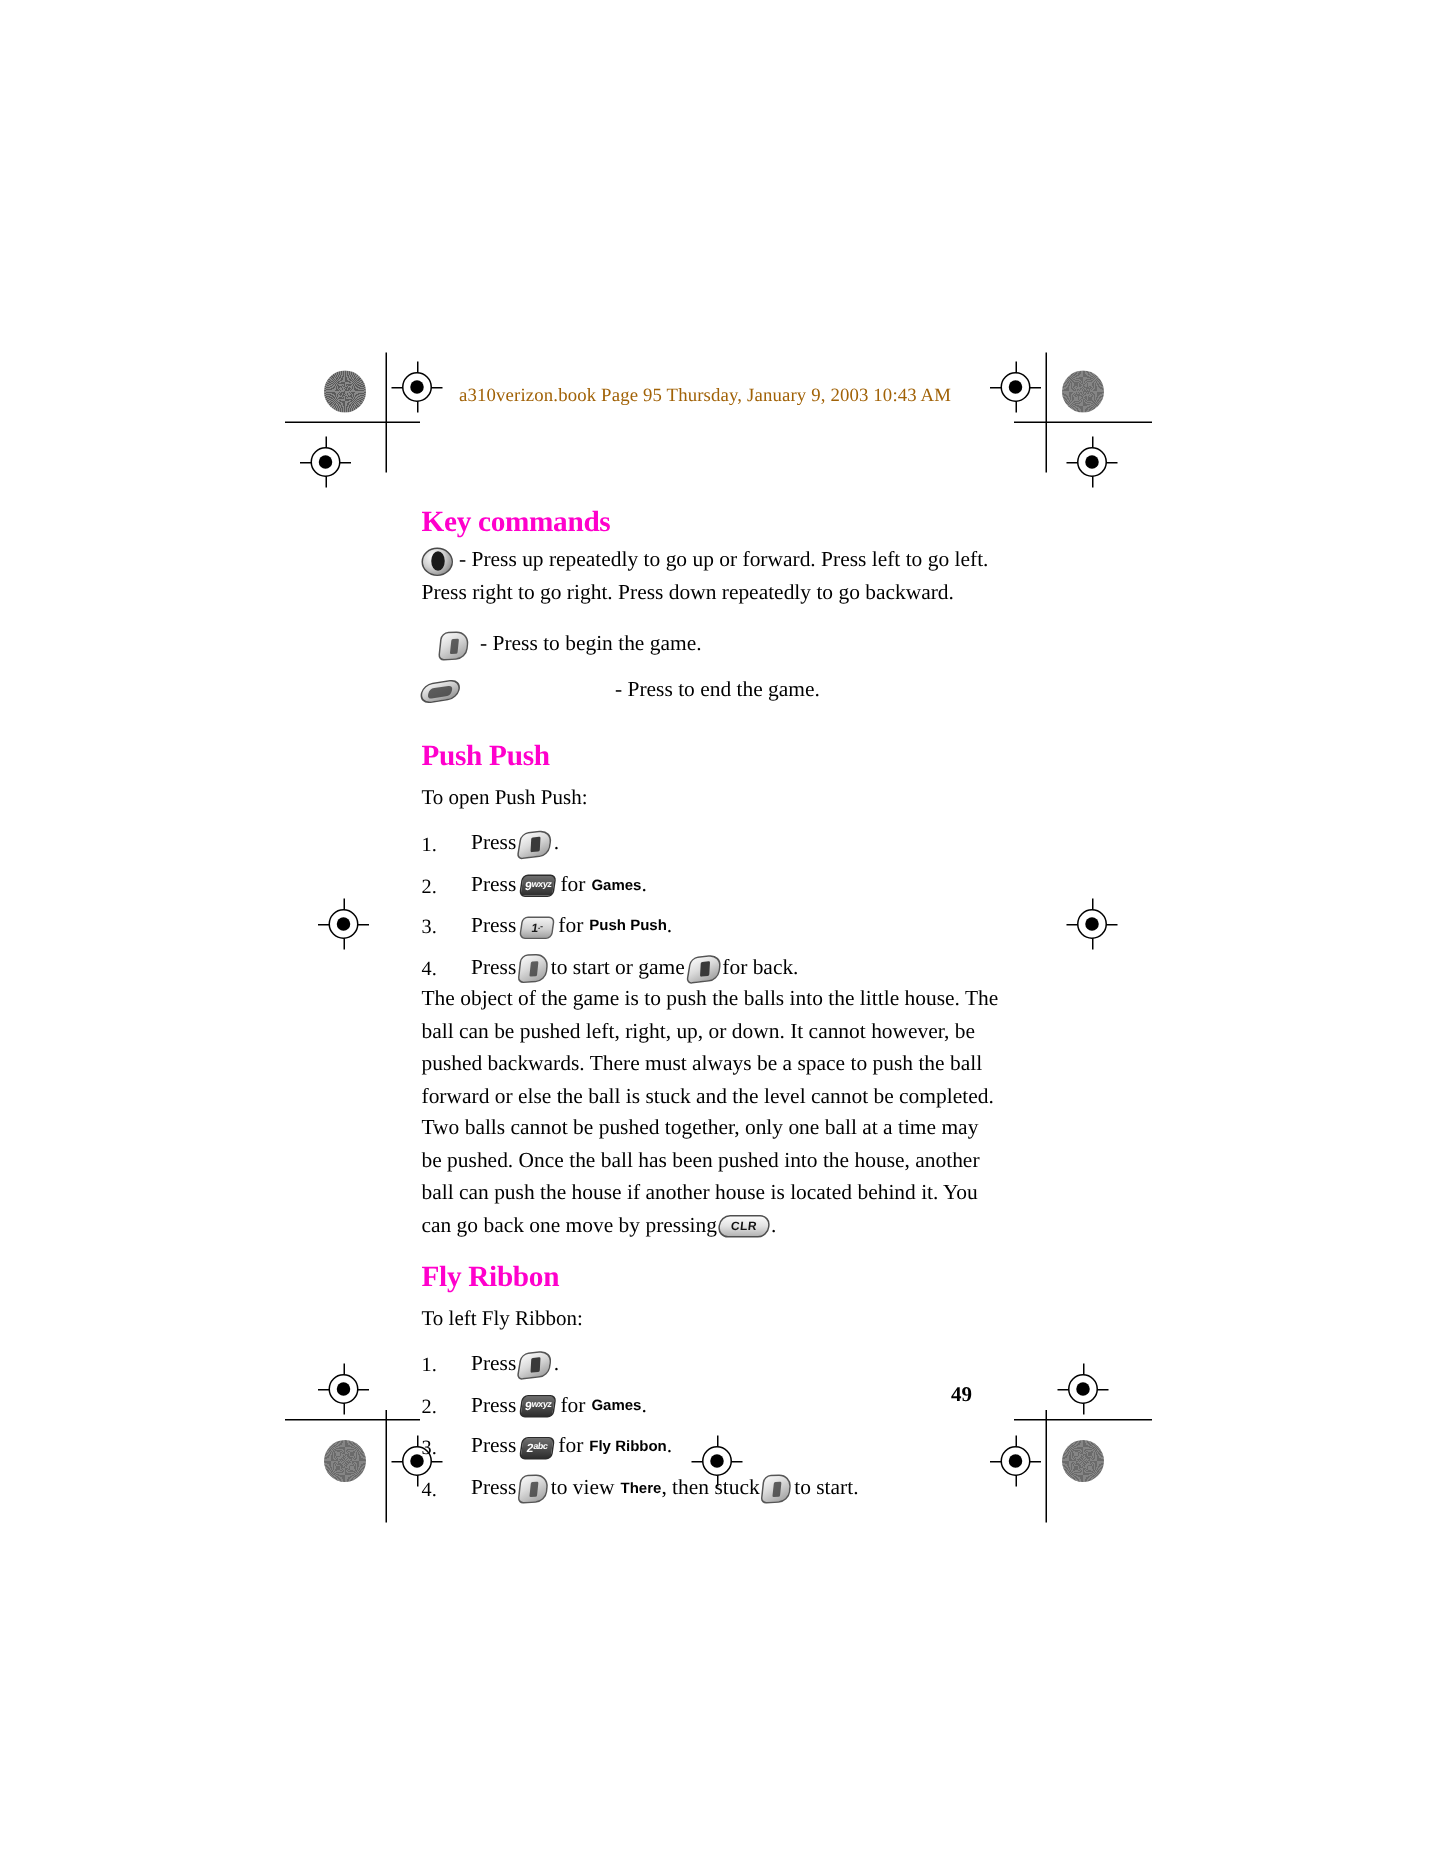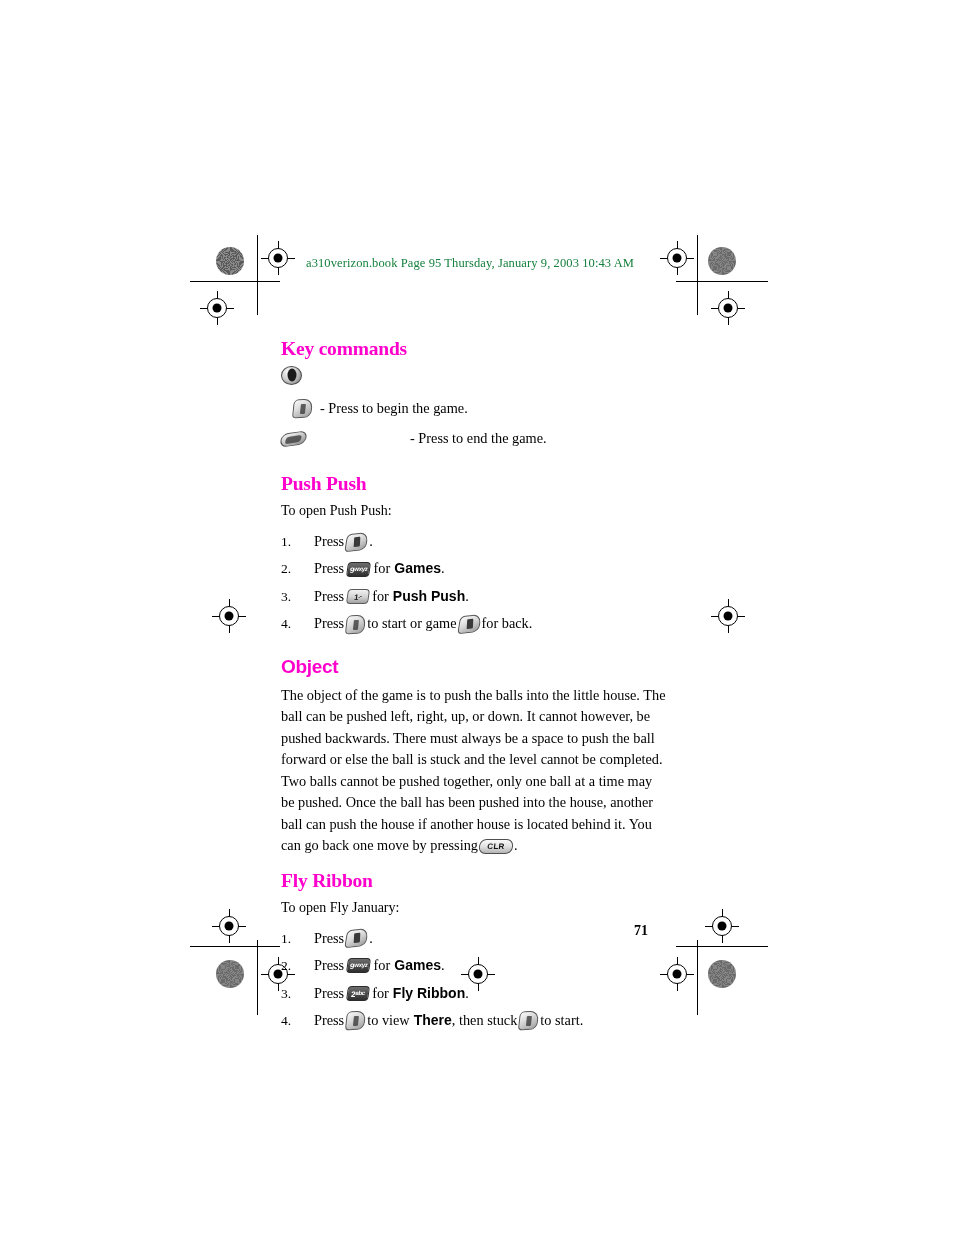--- a/index.html
+++ b/index.html
@@ -58,21 +58,21 @@
       repeating-conic-gradient(from 0deg, #6a6a6a 0deg 2deg, #858585 2deg 4deg);
   }
 
   .cropline { position: absolute; background: #000; }
 
   
   .bookline {
     position: absolute;
     font-family: "Liberation Serif", serif;
     font-size: 12.5px;
-    color: #15803d;
+    color: #a16207;
     white-space: nowrap;
     letter-spacing: 0.1px;
     text-align: center;
   }
 
   
   #content {
     position: absolute;
     left: 281px; top: 305px;
     width: 386px;
@@ -122,21 +122,21 @@
   ol.steps li .num {
     width: 33px;
     flex: 0 0 33px;
     font-size: 13.5px;
   }
   ol.steps li .txt {
     display: flex;
     align-items: center;
     flex-wrap: wrap;
   }
-  b.kw { font-family: "Liberation Sans", sans-serif; font-weight: bold; font-size: 14px; }
+  b.kw { font-family: "Liberation Sans", sans-serif; font-weight: bold; font-size: 10px; }
 
   
   .key {
     display: inline-block;
     vertical-align: middle;
     position: relative;
   }
 
   
   .key-nav {
@@ -339,21 +339,21 @@
   <div class="cropline" style="left:257px; top:940px; width:1px; height:75px;"></div>
   <div class="cropline" style="left:697px; top:940px; width:1px; height:75px;"></div>
 
   <div class="bookline" style="left:306px; top:256px;">a310verizon.book  Page 95  Thursday, January 9, 2003  10:43 AM</div>
 
   <div id="content">
 
     <h2 class="heading" style="margin-bottom: 4px; color: rgb(255, 0, 204);">Key commands</h2>
 
     <div style="font-size:14.3px; line-height:21.5px; margin-bottom:2px;">
-      <span class="key key-nav"></span><span class="sp"></span>
+      <span class="key key-nav"></span><span class="sp"></span><span>- Press up repeatedly to go up or forward. Press left to go left. Press right to go right. Press down repeatedly to go backward.</span>
     </div>
 
     <div class="keyline" style="margin-top:13px;padding-left:12px;">
       <span class="key key-soft"></span>
         <span class="sp"></span>
         <span class="sp"></span>
         <span>- Press to begin the game.</span>
     </div>
 
     <div class="keyline" style="margin-top:9px;gap:32px;">
@@ -403,29 +403,28 @@
         <span class="txt">
           <span>Press</span>
           <span class="key key-soft" style="margin:0 2px;"></span>
           <span>to start or game</span>
           <span class="key key-menu" style="margin:0 2px;"></span>
           <span>for back.</span>
         </span>
       </li>
     </ol>
 
-    <h2 class="heading sans" style="margin-top: 22px; margin-bottom: 7px; color: rgb(255, 0, 204);">Object</h2>
 
     <p class="body">
       <span>The object of the game is to push the balls into the little house. The ball can be pushed left, right, up, or down. It cannot however, be pushed backwards. There must always be a space to push the ball forward or else the ball is stuck and the level cannot be completed. Two balls cannot be pushed together, only one ball at a time may be pushed. Once the ball has been pushed into the house, another ball can push the house if another house is located behind it. You can go back one move by pressing</span><span class="key key-clr" style="margin:0 1px;"><span>CLR</span></span><span>.</span>
     </p>
 
     <h2 class="heading" style="margin-top: 13px; margin-bottom: 6px; color: rgb(255, 0, 204);">Fly Ribbon</h2>
 
-    <div class="subhead" style="margin-bottom:9px;">To open Fly January:</div>
+    <div class="subhead" style="margin-bottom:9px;">To left Fly Ribbon:</div>
 
     <ol class="steps">
       <li style="margin-bottom:6px;">
         <span class="num">1.</span>
         <span class="txt">
           <span>Press</span>
           <span class="key key-menu" style="margin:0 2px;"></span>
           <span>.</span>
         </span>
       </li>
@@ -461,15 +460,15 @@
           <b class="kw">There</b>
             <span>, then stuck</span>
           <span class="key key-soft" style="margin:0 2px;"></span>
           <span>to start.</span>
         </span>
       </li>
     </ol>
 
   </div>
 
-  <div id="pagenum">71</div>
+  <div id="pagenum">49</div>
 
 </div>
 
 </body></html>

